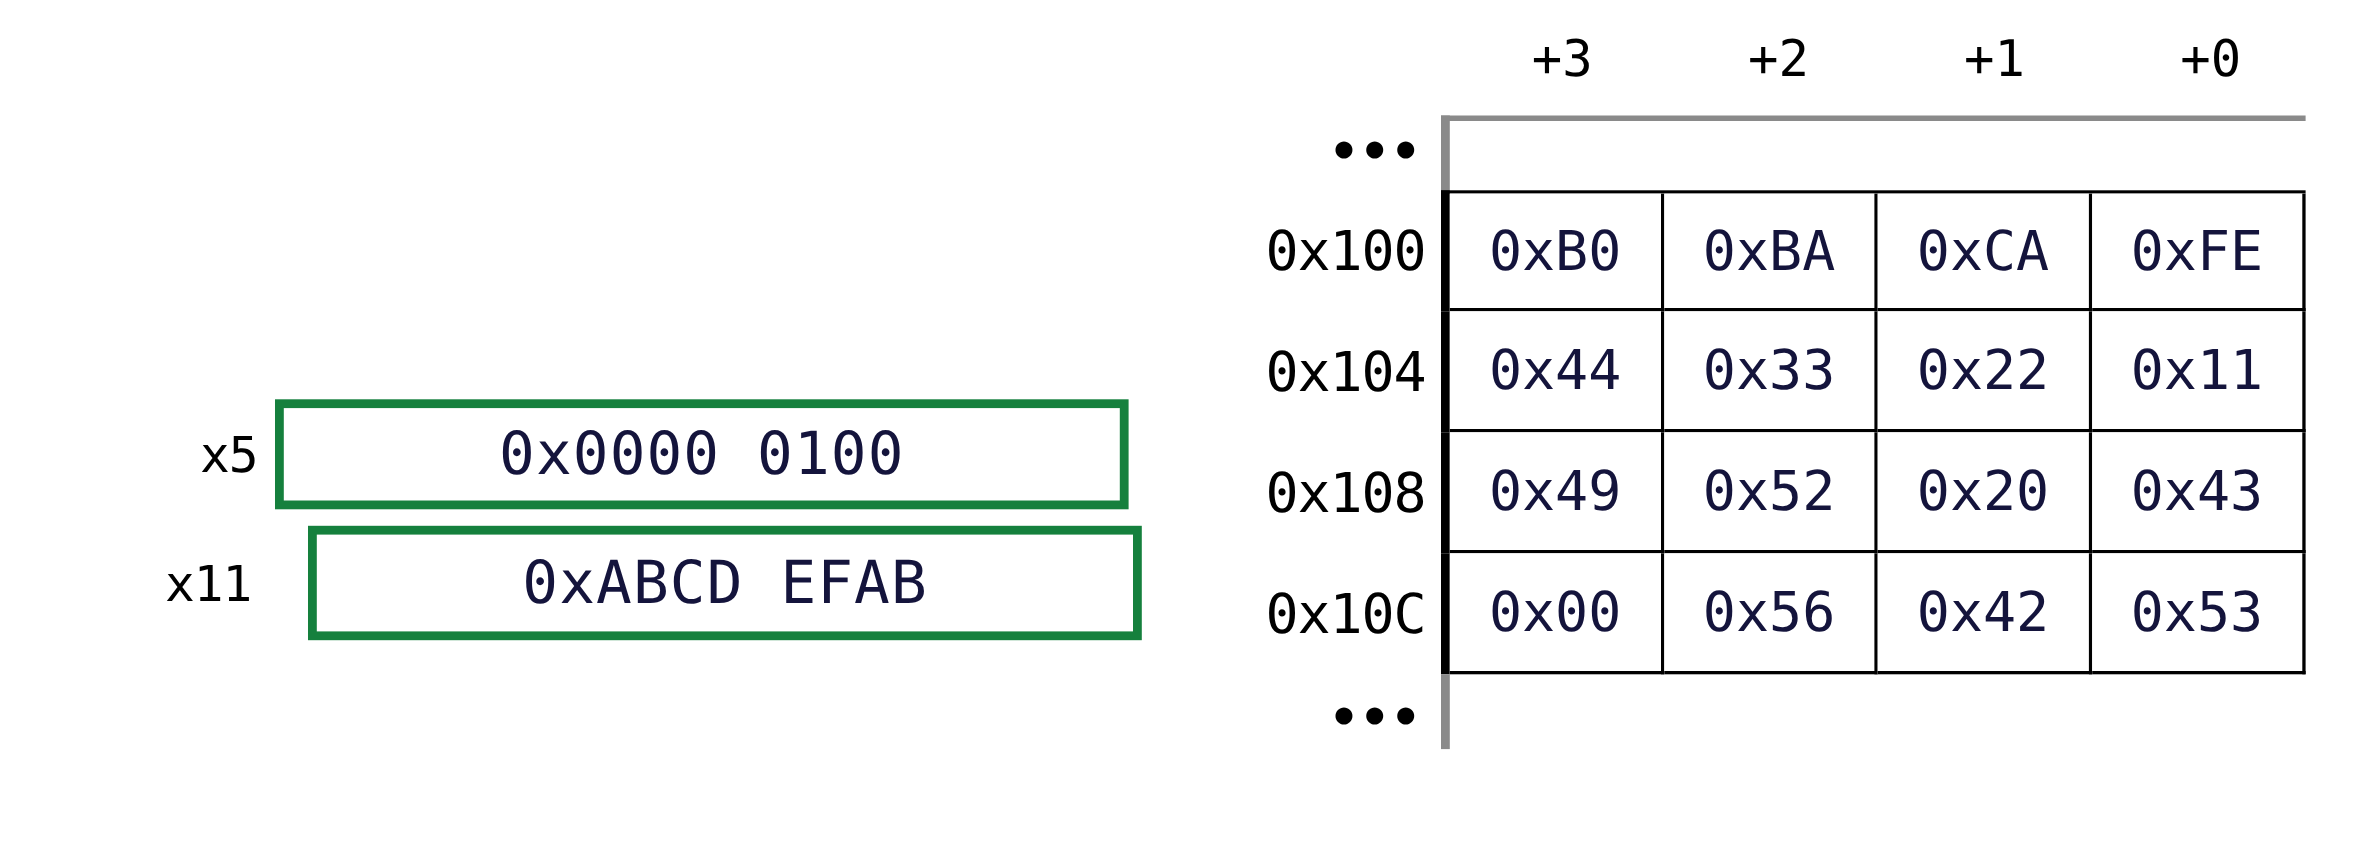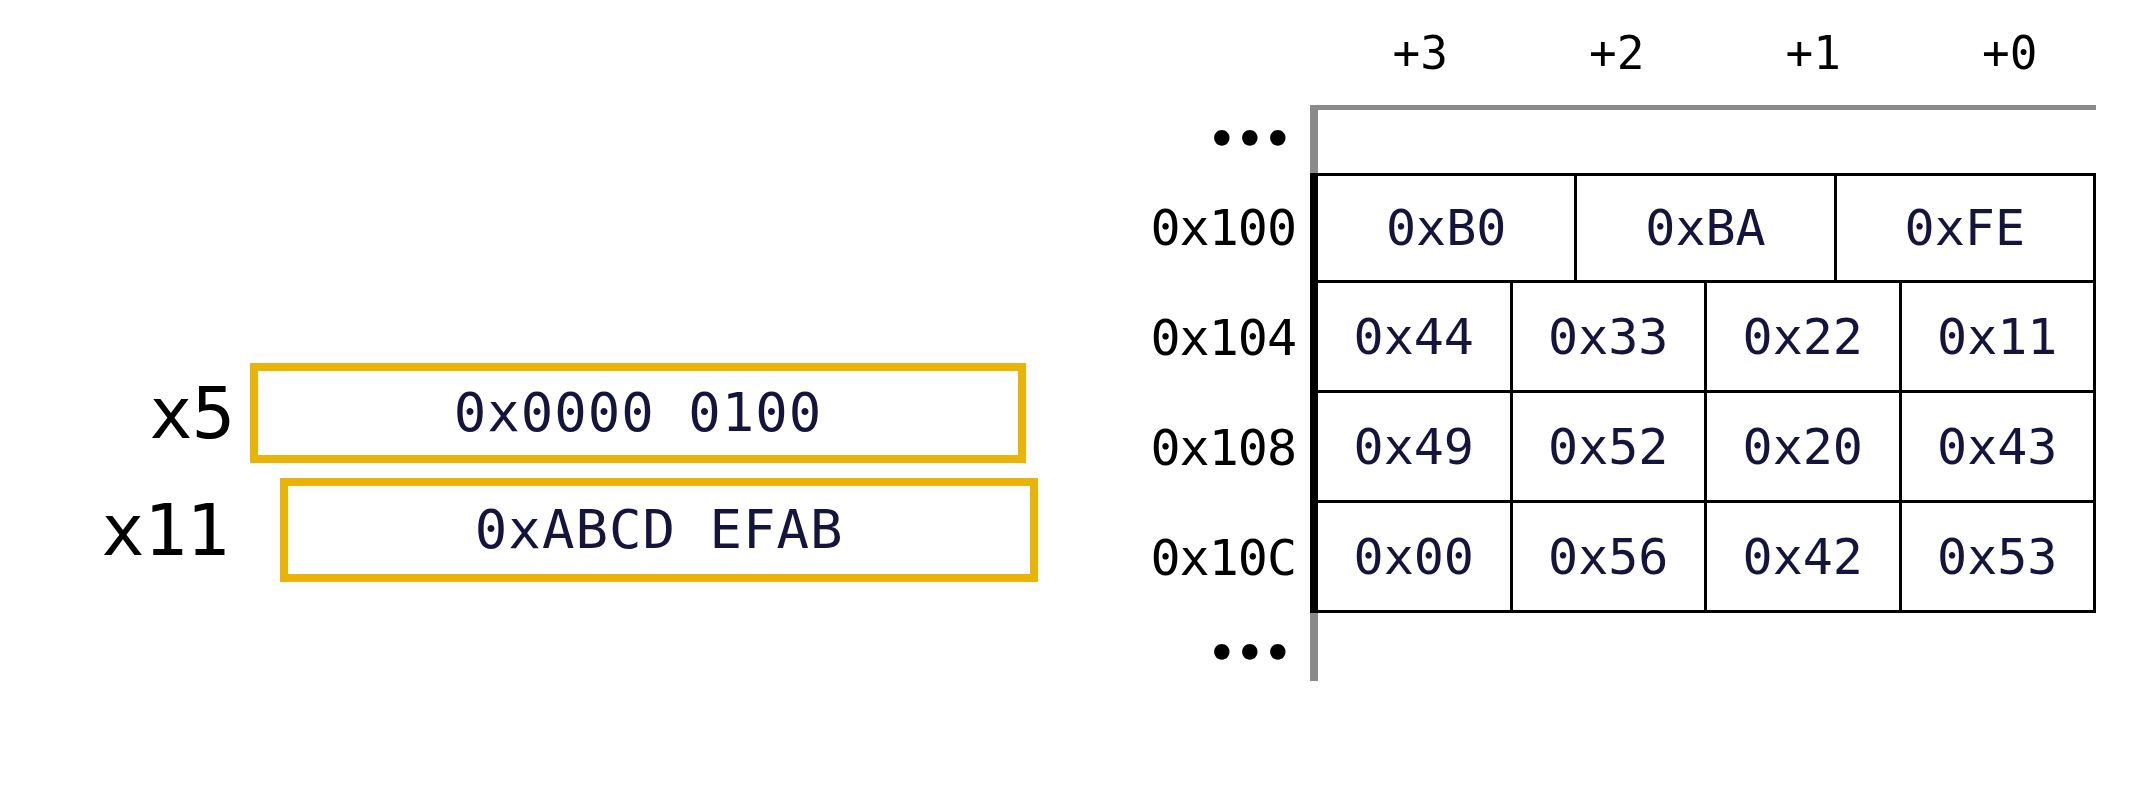--- a/index.html
+++ b/index.html
@@ -31,29 +31,29 @@
     width: 1038px;
     display: flex;
     align-items: center;
   }
   .reg-label {
     width: 250px;
     text-align: right;
     padding-right: 16px;
     box-sizing: border-box;
     font-family: "DejaVu Sans Mono", "Liberation Mono", monospace;
-    font-size: 72px;
+    font-size: 45px;
     line-height: 1;
     color: #000000;
     letter-spacing: -1px;
   }
   .reg-box {
     width: 776px;
     box-sizing: border-box;
-    border: 8px solid #eab308;
+    border: 8px solid #15803d;
     background: #ffffff;
     display: flex;
     align-items: center;
     justify-content: center;
   }
   .reg-value {
     font-family: "DejaVu Sans Mono", "Liberation Mono", monospace;
     font-size: 54px;
     line-height: 1;
     color: #14143c;
@@ -229,20 +229,21 @@
         <div class="mem-cell"></div>
         <div class="mem-cell"></div>
       </div>
     </div>
 
     <div class="mem-row data first">
       <div class="addr-gutter">0x100</div>
       <div class="mem-cells">
         <div class="mem-cell">0xB0</div>
         <div class="mem-cell">0xBA</div>
+        <div class="mem-cell">0xCA</div>
         <div class="mem-cell">0xFE</div>
       </div>
     </div>
 
     <div class="mem-row data">
       <div class="addr-gutter">0x104</div>
       <div class="mem-cells">
         <div class="mem-cell">0x44</div>
         <div class="mem-cell">0x33</div>
         <div class="mem-cell">0x22</div>

